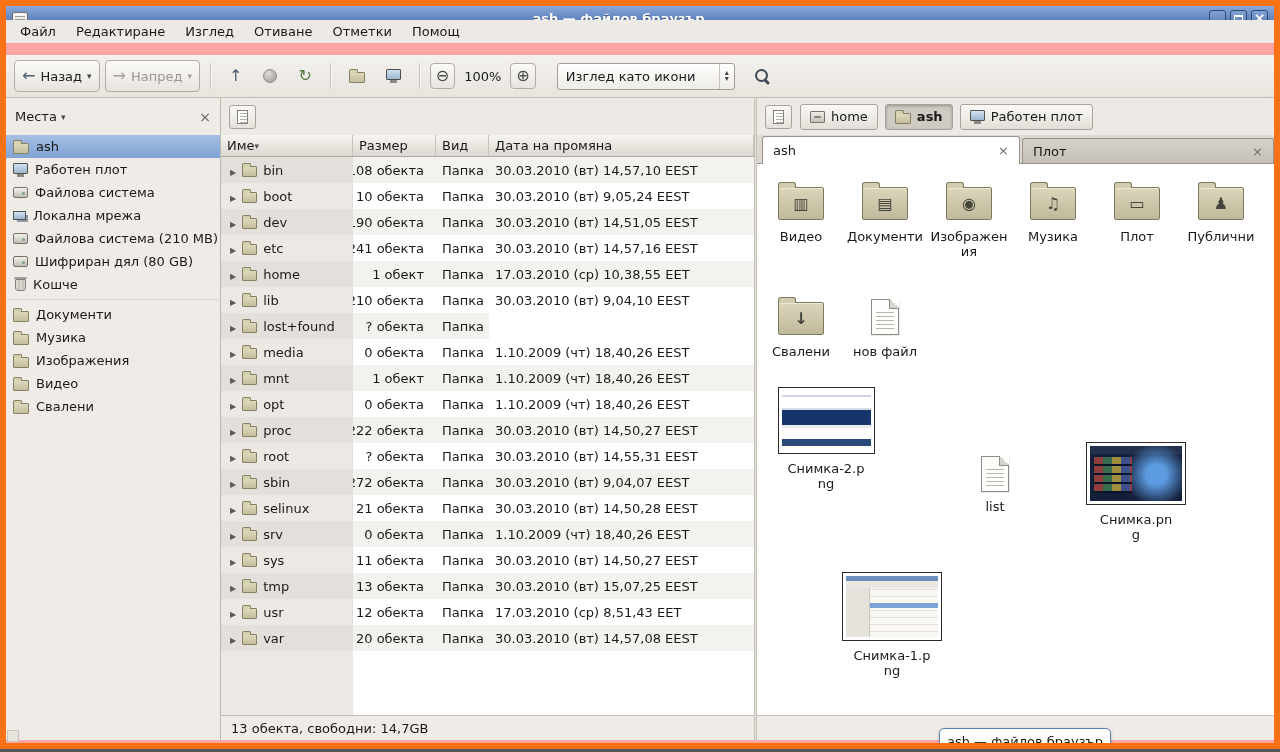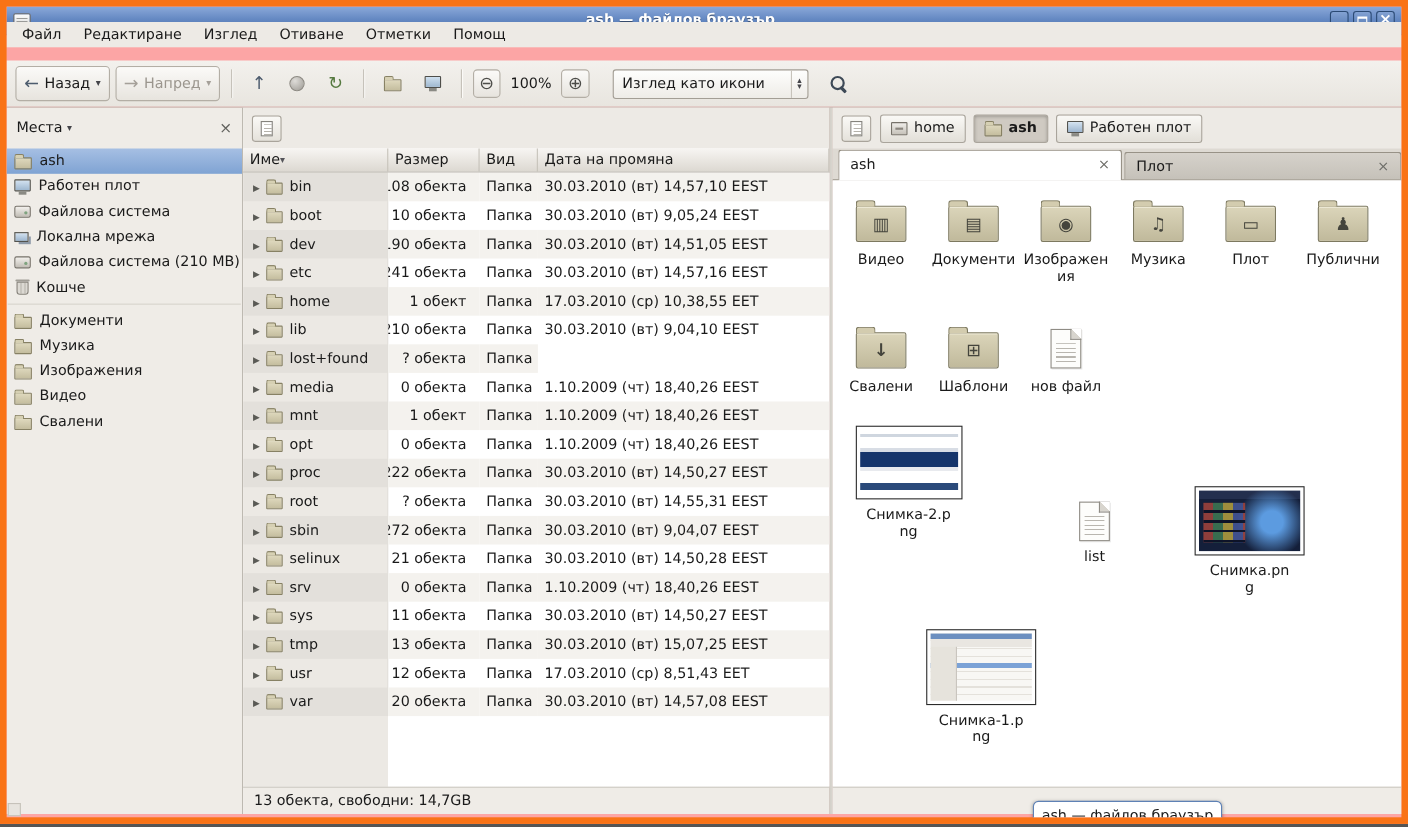--- a/index.html
+++ b/index.html
@@ -298,20 +298,24 @@
           <div class="side-item">
             <i class="sicon icn-network"></i>
             <span>Локална мрежа</span>
           </div>
 
           <div class="side-item">
             <i class="sicon icn-drive"></i>
             <span>Файлова система (210 MB)</span>
           </div>
 
+          <div class="side-item">
+            <i class="sicon icn-drive"></i>
+            <span>Шифриран дял (80 GB)</span>
+          </div>
 
           <div class="side-item">
             <i class="sicon icn-trash"></i>
             <span>Кошче</span>
           </div>
         </div>
       <i class="side-sep"></i>
       <div class="side-list">
 
           <div class="side-item">
@@ -667,28 +671,20 @@
 
             <div class="iv-item">
               <span class="iv-icon">
                 <i class="glyph-folder">
                   <em class="emblem em-downloads"></em>
                 </i>
               </span>
               <span class="iv-label">Свалени</span>
             </div>
 
-            <div class="iv-item">
-              <span class="iv-icon">
-                <i class="glyph-folder">
-                  <em class="emblem em-templates"></em>
-                </i>
-              </span>
-              <span class="iv-label">Шаблони</span>
-            </div>
 
             <div class="iv-item">
               <span class="iv-icon">
                 <i class="glyph-file">
                   <em class="emblem"></em>
                 </i>
               </span>
               <span class="iv-label">нов файл</span>
             </div>
           </div>

